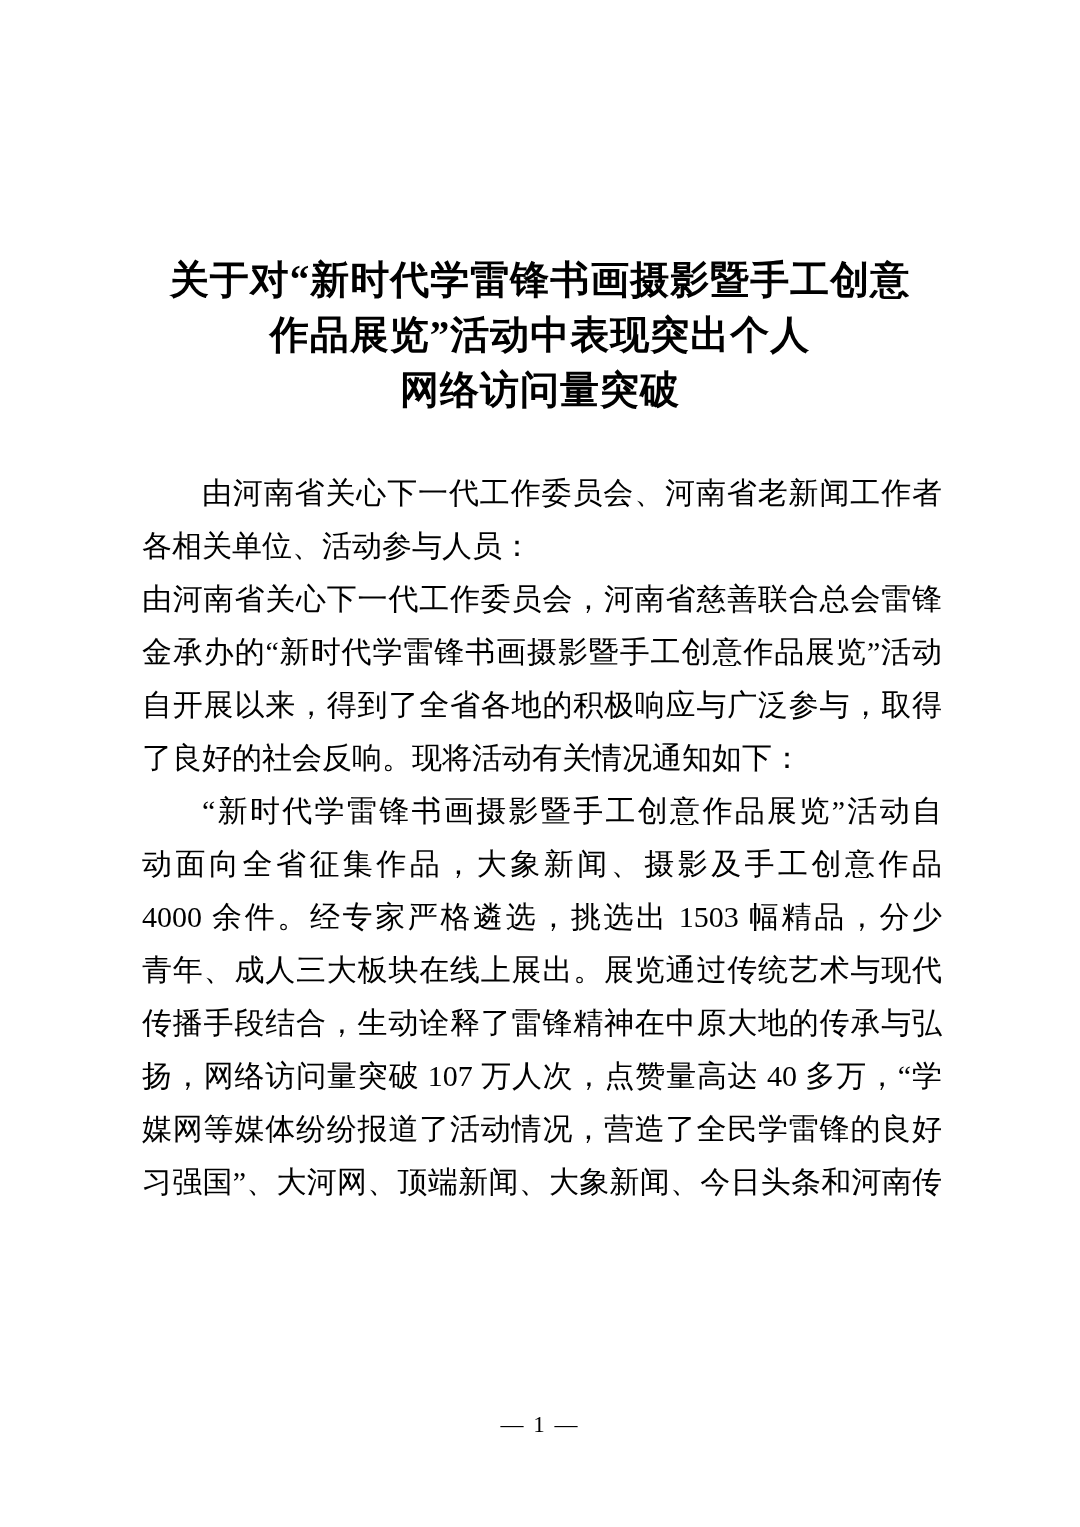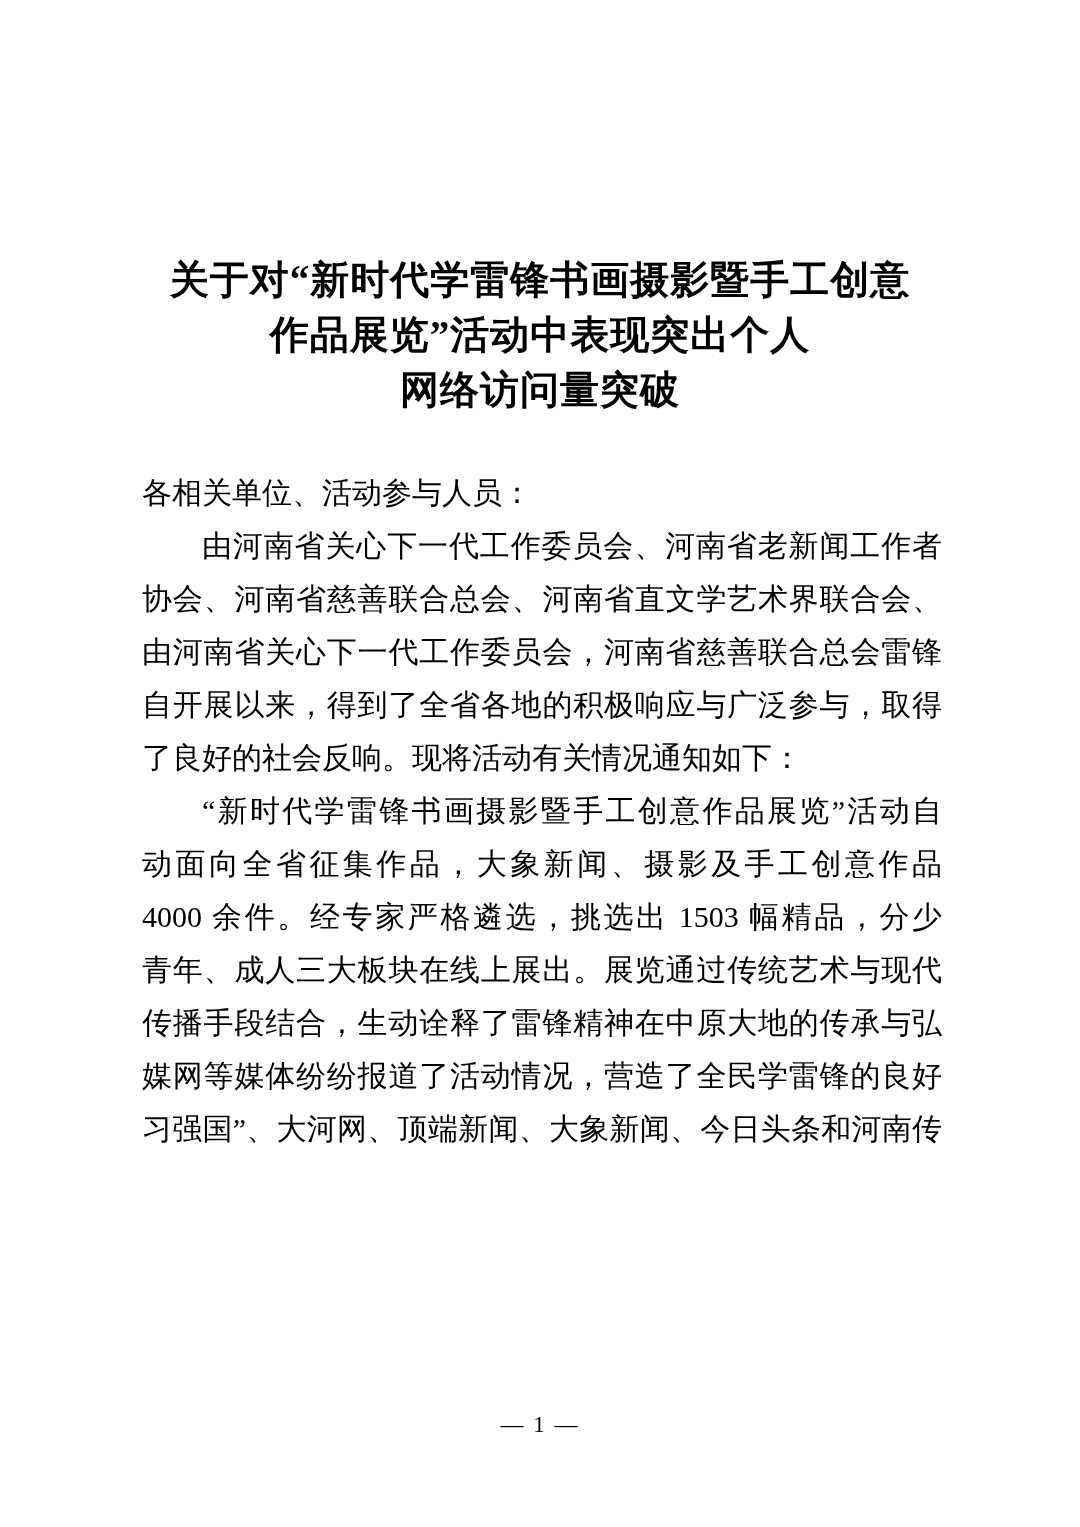--- a/index.html
+++ b/index.html
@@ -68,30 +68,31 @@
 
 <div class="page">
 
   <h1 class="title">
       <div class="title-line">关于对“新时代学雷锋书画摄影暨手工创意</div>
       <div class="title-line">作品展览”活动中表现突出个人</div>
       <div class="title-line">网络访问量突破</div>
     </h1>
 
   <div class="doc-body">
+      <div class="body-line indent justify">由河南省关心下一代工作委员会、河南省老新闻工作者</div>
       <div class="body-line">各相关单位、活动参与人员：</div>
-      <div class="body-line indent justify">由河南省关心下一代工作委员会、河南省老新闻工作者</div>
-      <div class="body-line justify">协会、河南省慈善联合总会、河南省直文学艺术界联合会、</div>
       <div class="body-line justify">由河南省关心下一代工作委员会，河南省慈善联合总会雷锋基</div>
+      <div class="body-line justify">金承办的“新时代学雷锋书画摄影暨手工创意作品展览”活动</div>
       <div class="body-line justify">自开展以来，得到了全省各地的积极响应与广泛参与，取得</div>
       <div class="body-line">了良好的社会反响。现将活动有关情况通知如下：</div>
       <div class="body-line indent justify">“新时代学雷锋书画摄影暨手工创意作品展览”活动自</div>
       <div class="body-line justify">动面向全省征集作品，大象新闻、摄影及手工创意作品</div>
       <div class="body-line justify">4000 余件。经专家严格遴选，挑选出 1503 幅精品，分少年、</div>
       <div class="body-line justify">青年、成人三大板块在线上展出。展览通过传统艺术与现代</div>
       <div class="body-line justify">传播手段结合，生动诠释了雷锋精神在中原大地的传承与弘</div>
+      <div class="body-line justify">扬，网络访问量突破 107 万人次，点赞量高达 40 多万，“学</div>
       <div class="body-line justify">媒网等媒体纷纷报道了活动情况，营造了全民学雷锋的良好</div>
       <div class="body-line justify">习强国”、大河网、顶端新闻、大象新闻、今日头条和河南传</div>
     </div>
 
   <div class="page-number">— 1 —</div>
 
 </div>
 
 </body></html>

